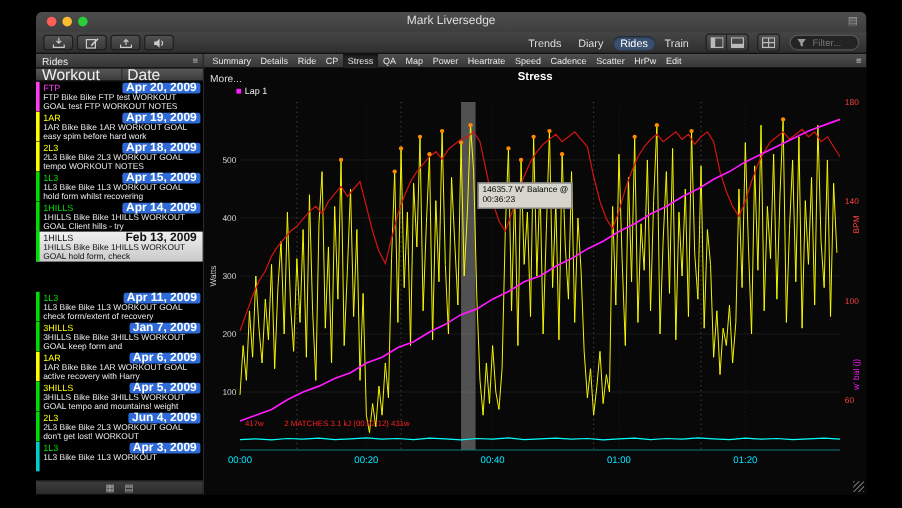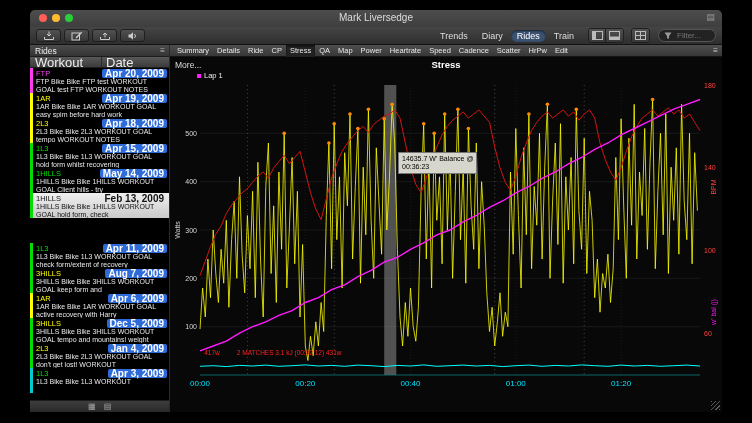--- a/index.html
+++ b/index.html
@@ -196,21 +196,21 @@
             <div class="toprow">
               <span class="code" style="color:#00dd00">1L3</span>
               <span class="date">Apr 15, 2009</span>
             </div>
             <div class="desc">1L3 Bike Bike 1L3 WORKOUT GOAL hold form whilst recovering</div>
           </div>
           <div class="entry">
             <span class="strip" style="background:#00dd00"></span>
             <div class="toprow">
               <span class="code" style="color:#00dd00">1HILLS</span>
-              <span class="date">May 14, 2009</span>
+              <span class="date">Apr 14, 2009</span>
             </div>
             <div class="desc">1HILLS Bike Bike 1HILLS WORKOUT GOAL Client hills - try</div>
           </div>
           <div class="entry selected">
             <span class="strip" style="background:#00dd00"></span>
             <div class="toprow">
               <span class="code" style="color:#007700">1HILLS</span>
               <span class="date">Feb 13, 2009</span>
             </div>
             <div class="desc">1HILLS Bike Bike 1HILLS WORKOUT GOAL hold form, check</div>
@@ -223,45 +223,45 @@
             <div class="toprow">
               <span class="code" style="color:#00dd00">1L3</span>
               <span class="date">Apr 11, 2009</span>
             </div>
             <div class="desc">1L3 Bike Bike 1L3 WORKOUT GOAL check form/extent of recovery</div>
           </div>
           <div class="entry">
             <span class="strip" style="background:#00dd00"></span>
             <div class="toprow">
               <span class="code" style="color:#ffff00">3HILLS</span>
-              <span class="date">Aug 7, 2009</span>
+              <span class="date">Jan 7, 2009</span>
             </div>
             <div class="desc">3HILLS Bike Bike 3HILLS WORKOUT GOAL keep form and</div>
           </div>
           <div class="entry">
             <span class="strip" style="background:#ffff00"></span>
             <div class="toprow">
               <span class="code" style="color:#ffff00">1AR</span>
               <span class="date">Apr 6, 2009</span>
             </div>
             <div class="desc">1AR Bike Bike 1AR WORKOUT GOAL active recovery with Harry</div>
           </div>
           <div class="entry">
             <span class="strip" style="background:#00dd00"></span>
             <div class="toprow">
               <span class="code" style="color:#ffff00">3HILLS</span>
-              <span class="date">Dec 5, 2009</span>
+              <span class="date">Apr 5, 2009</span>
             </div>
             <div class="desc">3HILLS Bike Bike 3HILLS WORKOUT GOAL tempo and mountains! weight</div>
           </div>
           <div class="entry">
             <span class="strip" style="background:#00dd00"></span>
             <div class="toprow">
               <span class="code" style="color:#ffff00">2L3</span>
-              <span class="date">Jan 4, 2009</span>
+              <span class="date">Jun 4, 2009</span>
             </div>
             <div class="desc">2L3 Bike Bike 2L3 WORKOUT GOAL don't get lost! WORKOUT</div>
           </div>
           <div class="entry">
             <span class="strip" style="background:#00cccc"></span>
             <div class="toprow">
               <span class="code" style="color:#00dd00">1L3</span>
               <span class="date">Apr 3, 2009</span>
             </div>
             <div class="desc">1L3 Bike Bike 1L3 WORKOUT</div>

